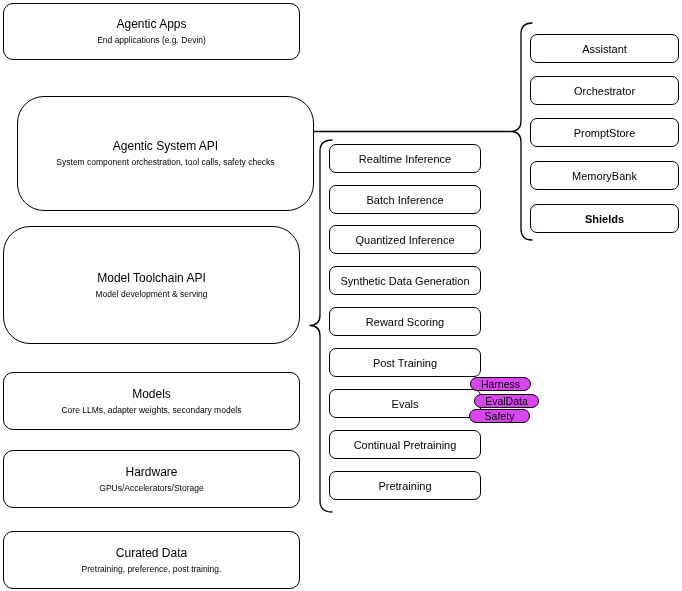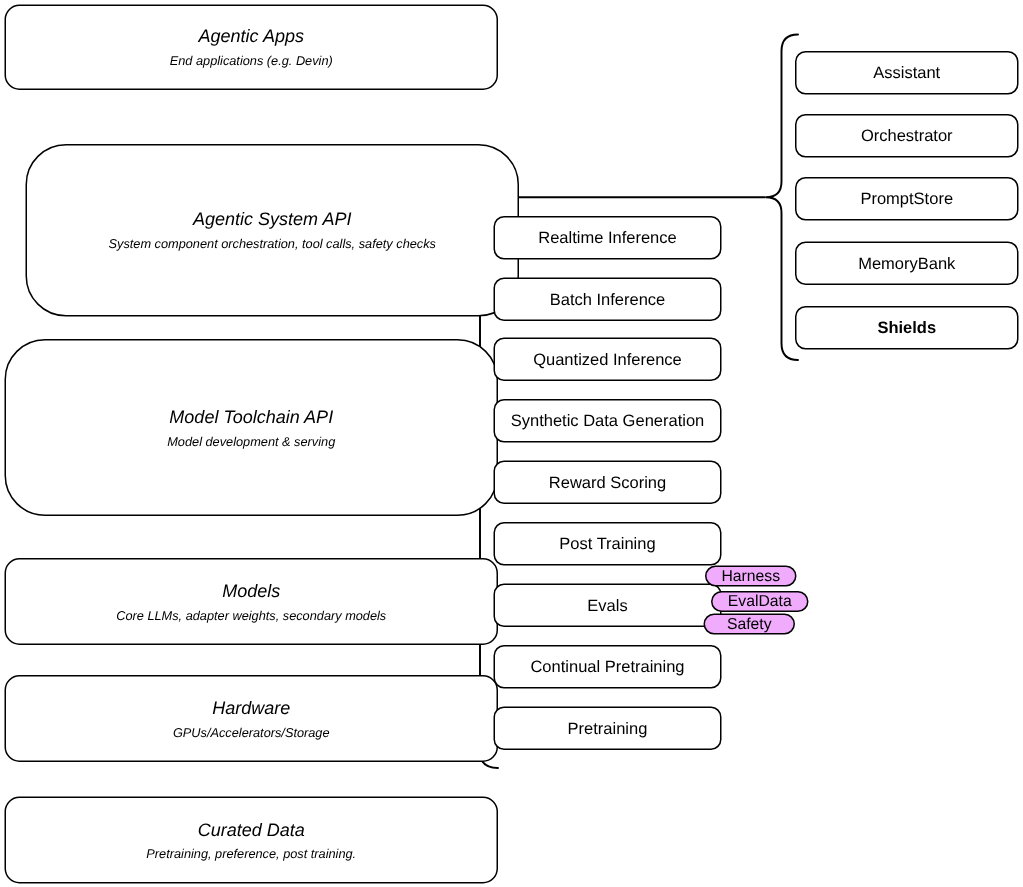--- a/index.html
+++ b/index.html
@@ -18,42 +18,42 @@
     background: #ffffff;
     border: 1px solid #000000;
     display: flex;
     flex-direction: column;
     align-items: center;
     justify-content: center;
     text-align: center;
     z-index: 2;
   }
   
-  .lbox { left: 3px; width: 329px; font-style: italic; }
+  .lbox { left: 3px; width: 297px; }
   .lbox .title { font-size: 12px; line-height: 15px; }
   .lbox .subtitle { font-size: 8.5px; line-height: 11px; margin-top: 3px; }
   .l1 { top: 3px;   height: 57px;  border-radius: 10px; }
   .l2 { top: 96px;  height: 115px; border-radius: 27px; margin-left: 14px; }
   .l3 { top: 226px; height: 118px; border-radius: 27px; }
   .l4 { top: 372px; height: 58px;  border-radius: 10px; }
   .l5 { top: 450px; height: 58px;  border-radius: 10px; }
   .l6 { top: 531px; height: 58px;  border-radius: 10px; }
   
   .mbox { left: 329px; width: 152px; height: 29px; border-radius: 7px; font-size: 11px; }
   .m1 { top: 144px; } .m2 { top: 185px; } .m3 { top: 225px; }
   .m4 { top: 266px; } .m5 { top: 307px; } .m6 { top: 348px; }
   .m7 { top: 389px; } .m8 { top: 430px; } .m9 { top: 471px; }
   
   .rbox { left: 530px; width: 149px; height: 29px; border-radius: 7px; font-size: 11px; }
   .r1 { top: 34px; } .r2 { top: 76px; } .r3 { top: 118px; }
   .r4 { top: 161px; } .r5 { top: 204px; font-weight: bold; }
   
   .pill {
     position: absolute;
-    background: #f0abfc;
+    background: #d946ef;
     border: 1px solid #000000;
     border-radius: 8px;
     font-size: 10.5px;
     display: flex;
     align-items: center;
     justify-content: center;
     text-align: center;
     z-index: 4;
   }
   .p1 { left: 470px; top: 377px; width: 61px; height: 14px; }

